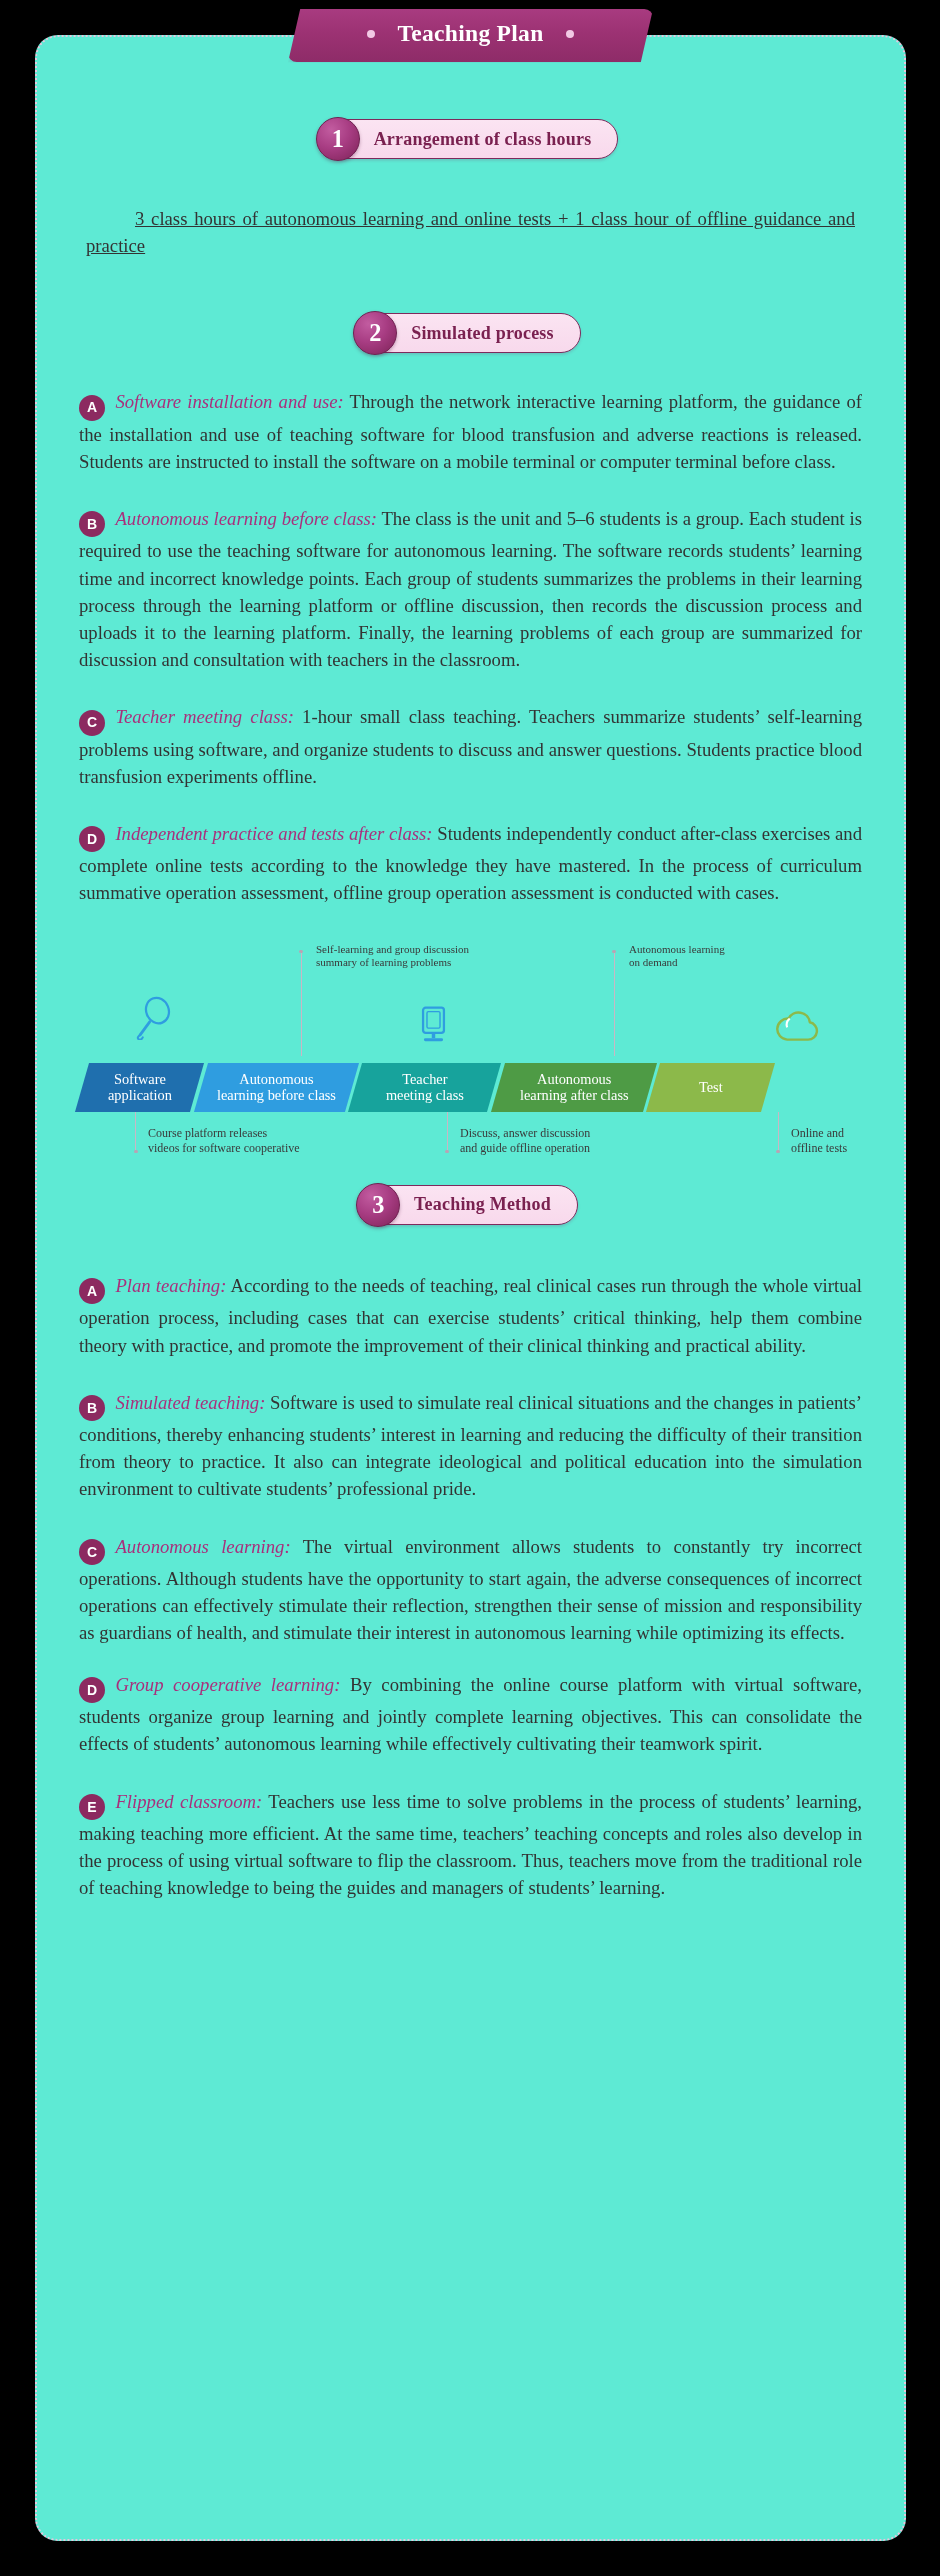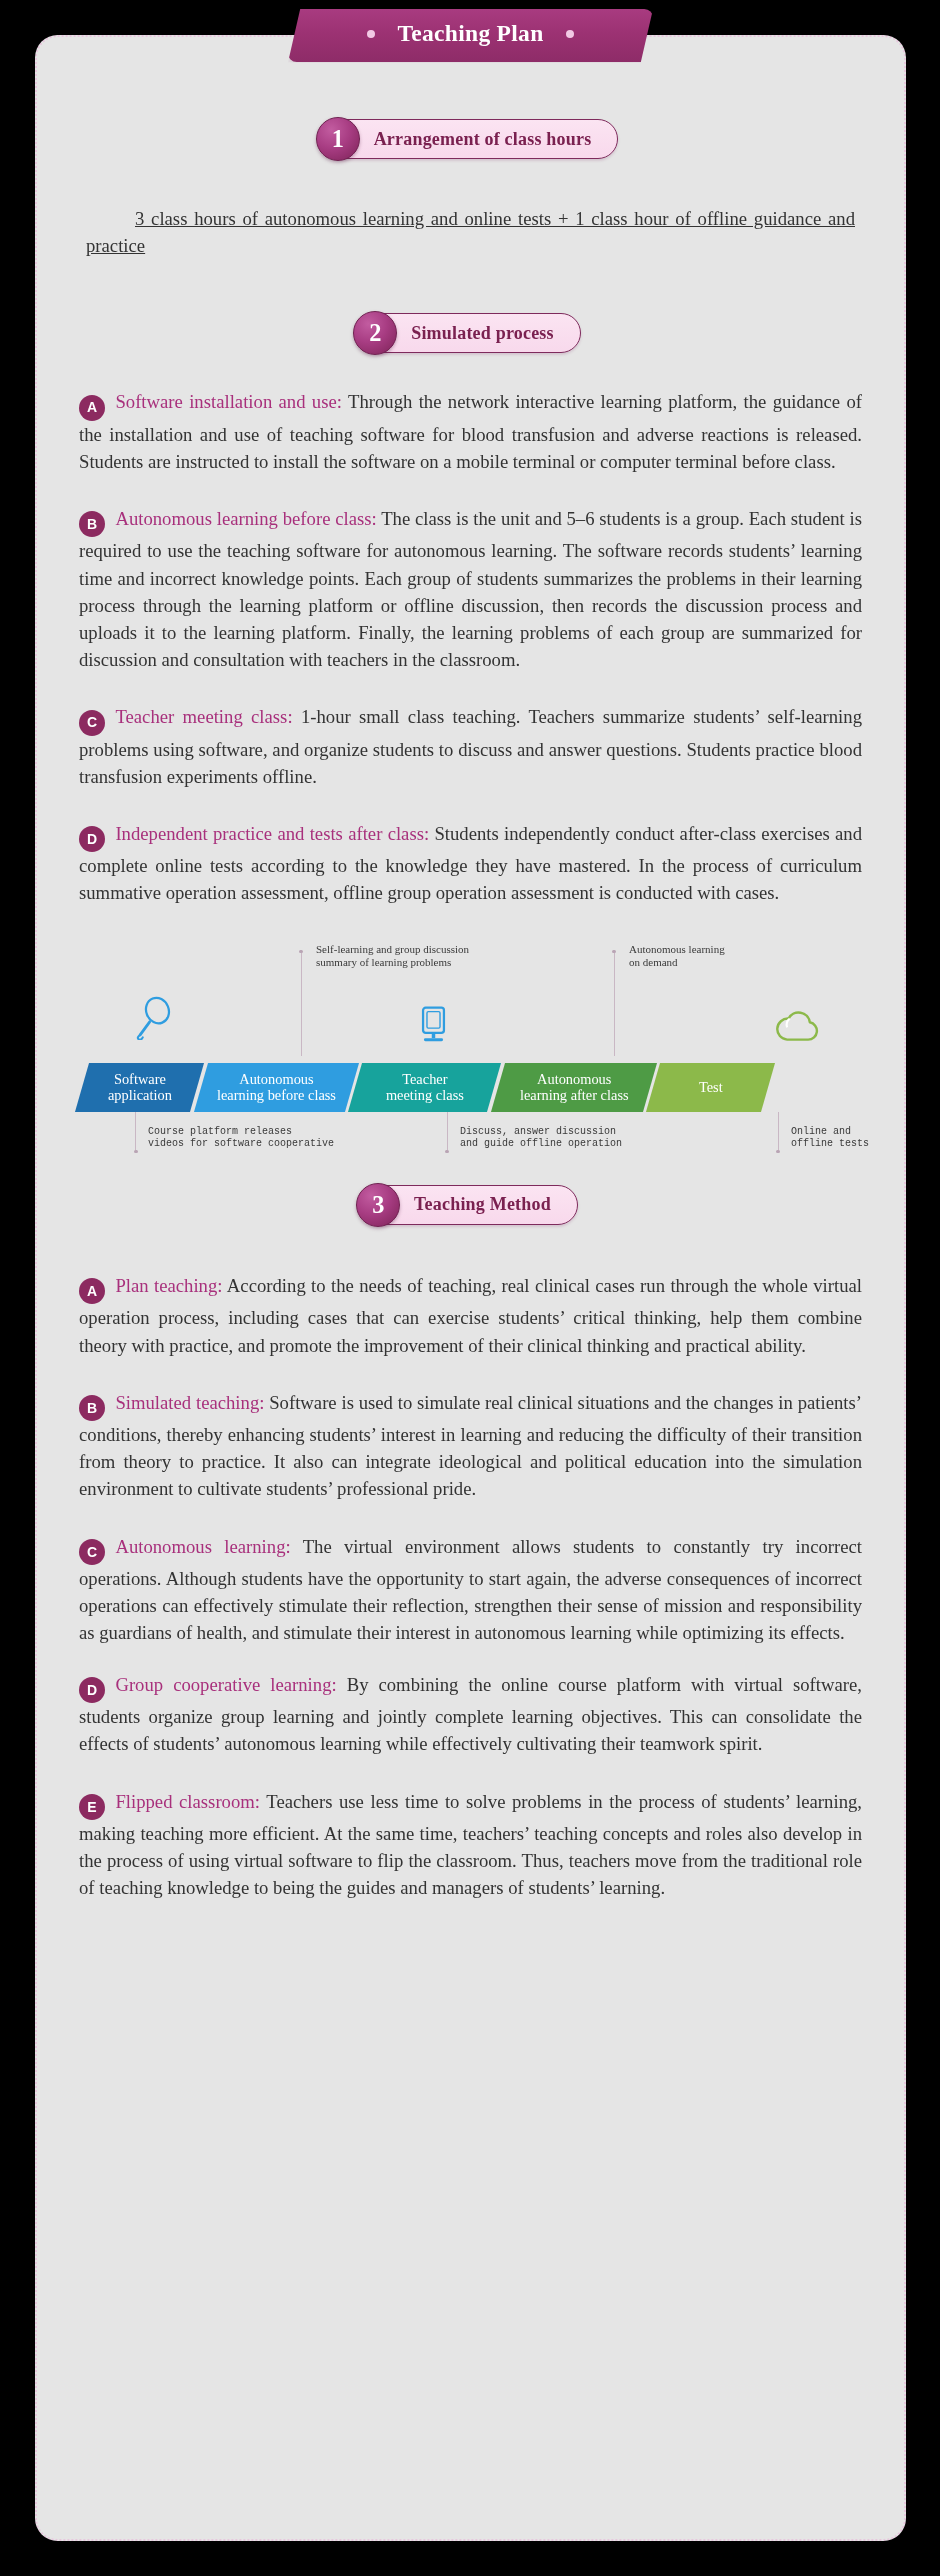--- a/index.html
+++ b/index.html
@@ -19,21 +19,21 @@
   }
 
   
   .card{
     position:absolute;
     left:35px;
     top:35px;
     width:871px;
     height:2506px;
     box-sizing:border-box;
-    background:#e5e5e5;
+    background:#5eead4;
     border:2.6px dotted #e7c7dd;
     border-radius:22.6px;
   }
 
   
   .banner-wrap{
     position:absolute;
     left:0; right:0; top:-28px;
     display:flex; justify-content:center;
     pointer-events:none;
@@ -125,21 +125,21 @@
     width:26px;height:26px;
     border-radius:50%;
     background:#8c2a60;
     color:#fff;
     font-size:14px;
     font-weight:bold;
     font-family:"Liberation Sans",sans-serif;
     vertical-align:-4.4px;
     margin-right:10.4px;
   }
-  .lead{color:#a8307c;}
+  .lead{color:#a8307c;font-style:italic;}
 
   
   .flow{
     position:relative;
     height:235px;
     margin:0 0 0 0;
   }
   .flow-bar{
     position:absolute;
     left:45px;
@@ -173,24 +173,23 @@
   .s4{width:115px;background:#8cb94a;}
 
   .topnote{
     position:absolute;
     font-size:11px;
     line-height:1.22;
     color:#3a3a3a;
   }
   .botnote{
     position:absolute;
-    font-size:10px;
+    font-size:12px;
     line-height:1.22;
     color:#3a3a3a;
-    font-family:Liberation Mono, monospace;
   }
   .tick{
     position:absolute;
     width:0.9px;
     background:#c9b7c4;
   }
   .tickdot{
     position:absolute;
     width:3.5px;height:3.5px;border-radius:50%;
     background:#b9a4b4;

